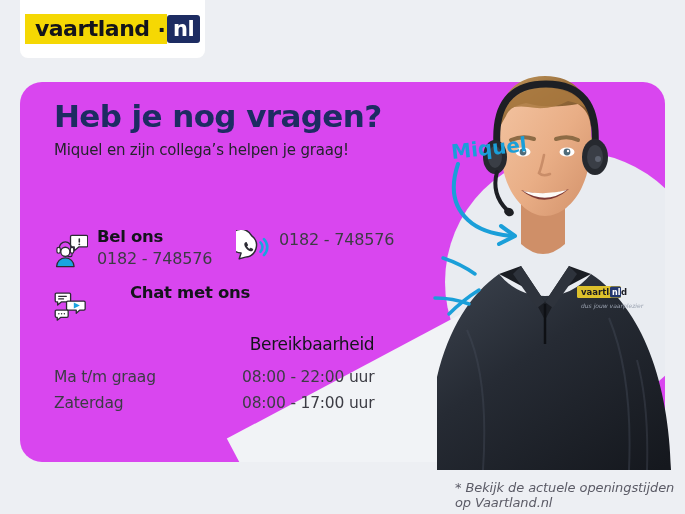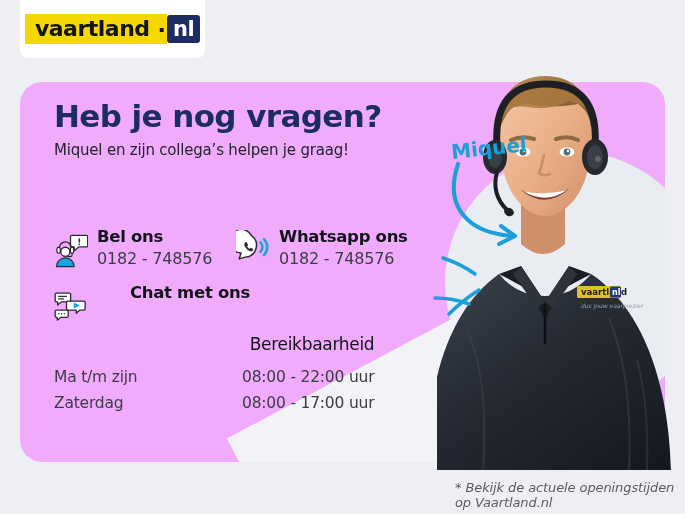--- a/index.html
+++ b/index.html
@@ -32,21 +32,21 @@
   .logo-navy{
     background:#1d2c62;display:flex;align-items:center;justify-content:center;
     padding:0 6px;border-radius:3px;margin:1px 0;
     font-family:"DejaVu Sans", sans-serif;font-weight:700;font-size:21px;
     color:#ffffff;letter-spacing:-0.5px;line-height:1;
   }
 
   
   .card{
     position:absolute;left:20px;top:82px;width:645px;height:380px;
-    background:#f0abfc;border-radius:22px;
+    background:#d946ef;border-radius:22px;
   }
   .card-clip{position:absolute;inset:0;border-radius:22px;overflow:hidden;}
   .bg-circle{
     position:absolute;right:-40px;top:70px;width:260px;height:260px;
     border-radius:50%;background:#e9ecf1;
   }
   .bg-diag{
     position:absolute;right:70px;bottom:-30px;width:300px;height:220px;
     background:#f1f3f6;transform:rotate(-28deg);transform-origin:bottom right;
   }
@@ -155,21 +155,20 @@
         <div class="chan wa">
           <span class="chan-icon">
             <svg viewBox="0 0 42 46" width="34" height="40">
               <path d="M34.5 9.5 a14 14 0 0 1 0 19.8" fill="none" stroke="#19a4e0" stroke-width="3.2" stroke-linecap="round"></path>
               <path d="M30.2 13.6 a8 8 0 0 1 0 11.6" fill="none" stroke="#19a4e0" stroke-width="3.2" stroke-linecap="round"></path>
               <path d="M19.5 5.6 a14.6 14.6 0 1 0 -13.2 21 L3.9 34 l7.7 -2.2 a14.6 14.6 0 0 0 7.9 -26.2 z" fill="#ffffff" stroke="#2b2b33" stroke-width="1.8" stroke-linejoin="round"></path>
               <path d="M13 13.2 c-0.9 0 -1.8 0.4 -2.3 1.3 c-0.7 1.1 -0.6 2.8 0.4 4.5 c1.3 2.3 3.3 4.2 5.6 5.2 c1.7 0.7 3 0.5 3.8 -0.3 c0.6 -0.6 0.9 -1.4 0.7 -2 l-2.4 -1.5 c-0.5 -0.3 -0.9 -0.1 -1.2 0.3 l-0.7 0.9 c-1.3 -0.6 -2.6 -1.9 -3.3 -3.2 l0.9 -0.7 c0.4 -0.3 0.5 -0.7 0.3 -1.2 l-1.3 -2.6 c-0.1 -0.4 -0.3 -0.7 -0.5 -0.7 z" fill="#2b2b33"></path>
             </svg>
           </span>
           <span class="chan-txt">
-            <span class="chan-title">Whatsapp ons</span>
             <span class="chan-sub" style="display:block">0182 - 748576</span>
           </span>
         </div>
 
       </div>
 
       <div class="chan chat">
         <span class="chan-icon">
           <svg viewBox="0 0 42 42" width="34" height="40">
             <path d="M3 5 h16 a1.5 1.5 0 0 1 1.5 1.5 v8 a1.5 1.5 0 0 1 -1.5 1.5 h-10 l-4.5 3.8 v-3.8 h-1.5 A1.5 1.5 0 0 1 1.5 14.5 v-8 A1.5 1.5 0 0 1 3 5 z" fill="#ffffff" stroke="#2b2b33" stroke-width="1.6" stroke-linejoin="round"></path>
@@ -187,21 +186,21 @@
           <span class="chan-title">Chat met ons</span>
         </span>
       </div>
     </div>
 
     <div class="hours">
       <div class="hours-title">Bereikbaarheid</div>
       <table class="hours-tbl">
         <tbody>
           <tr>
-            <td class="day">Ma t/m zijn</td>
+            <td class="day">Ma t/m graag</td>
             <td class="time">08:00 - 22:00 uur</td>
           </tr>
           <tr>
             <td class="day">Zaterdag</td>
             <td class="time">08:00 - 17:00 uur</td>
           </tr>
         </tbody>
       </table>
     </div>
   </div>

